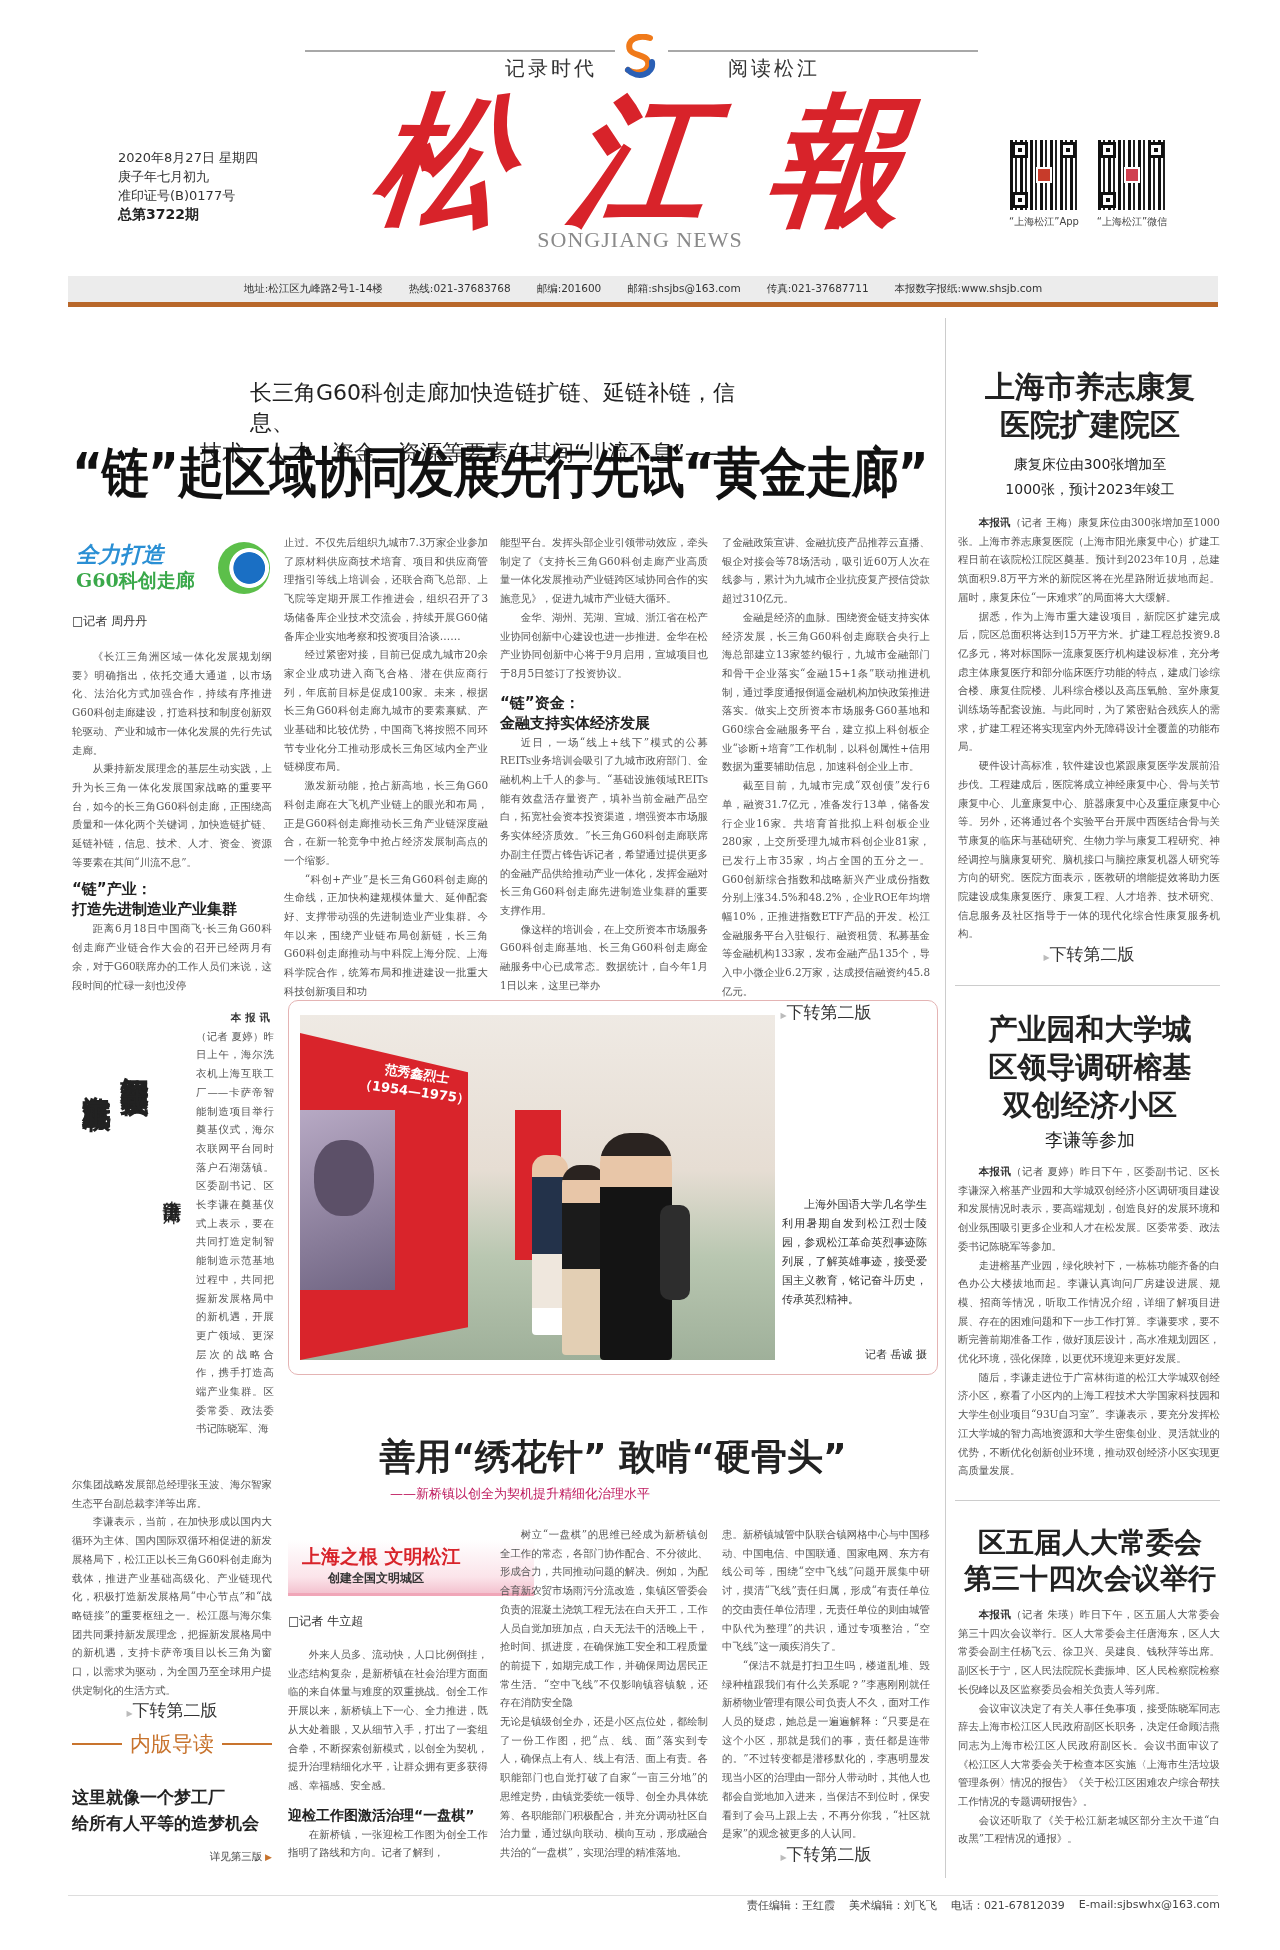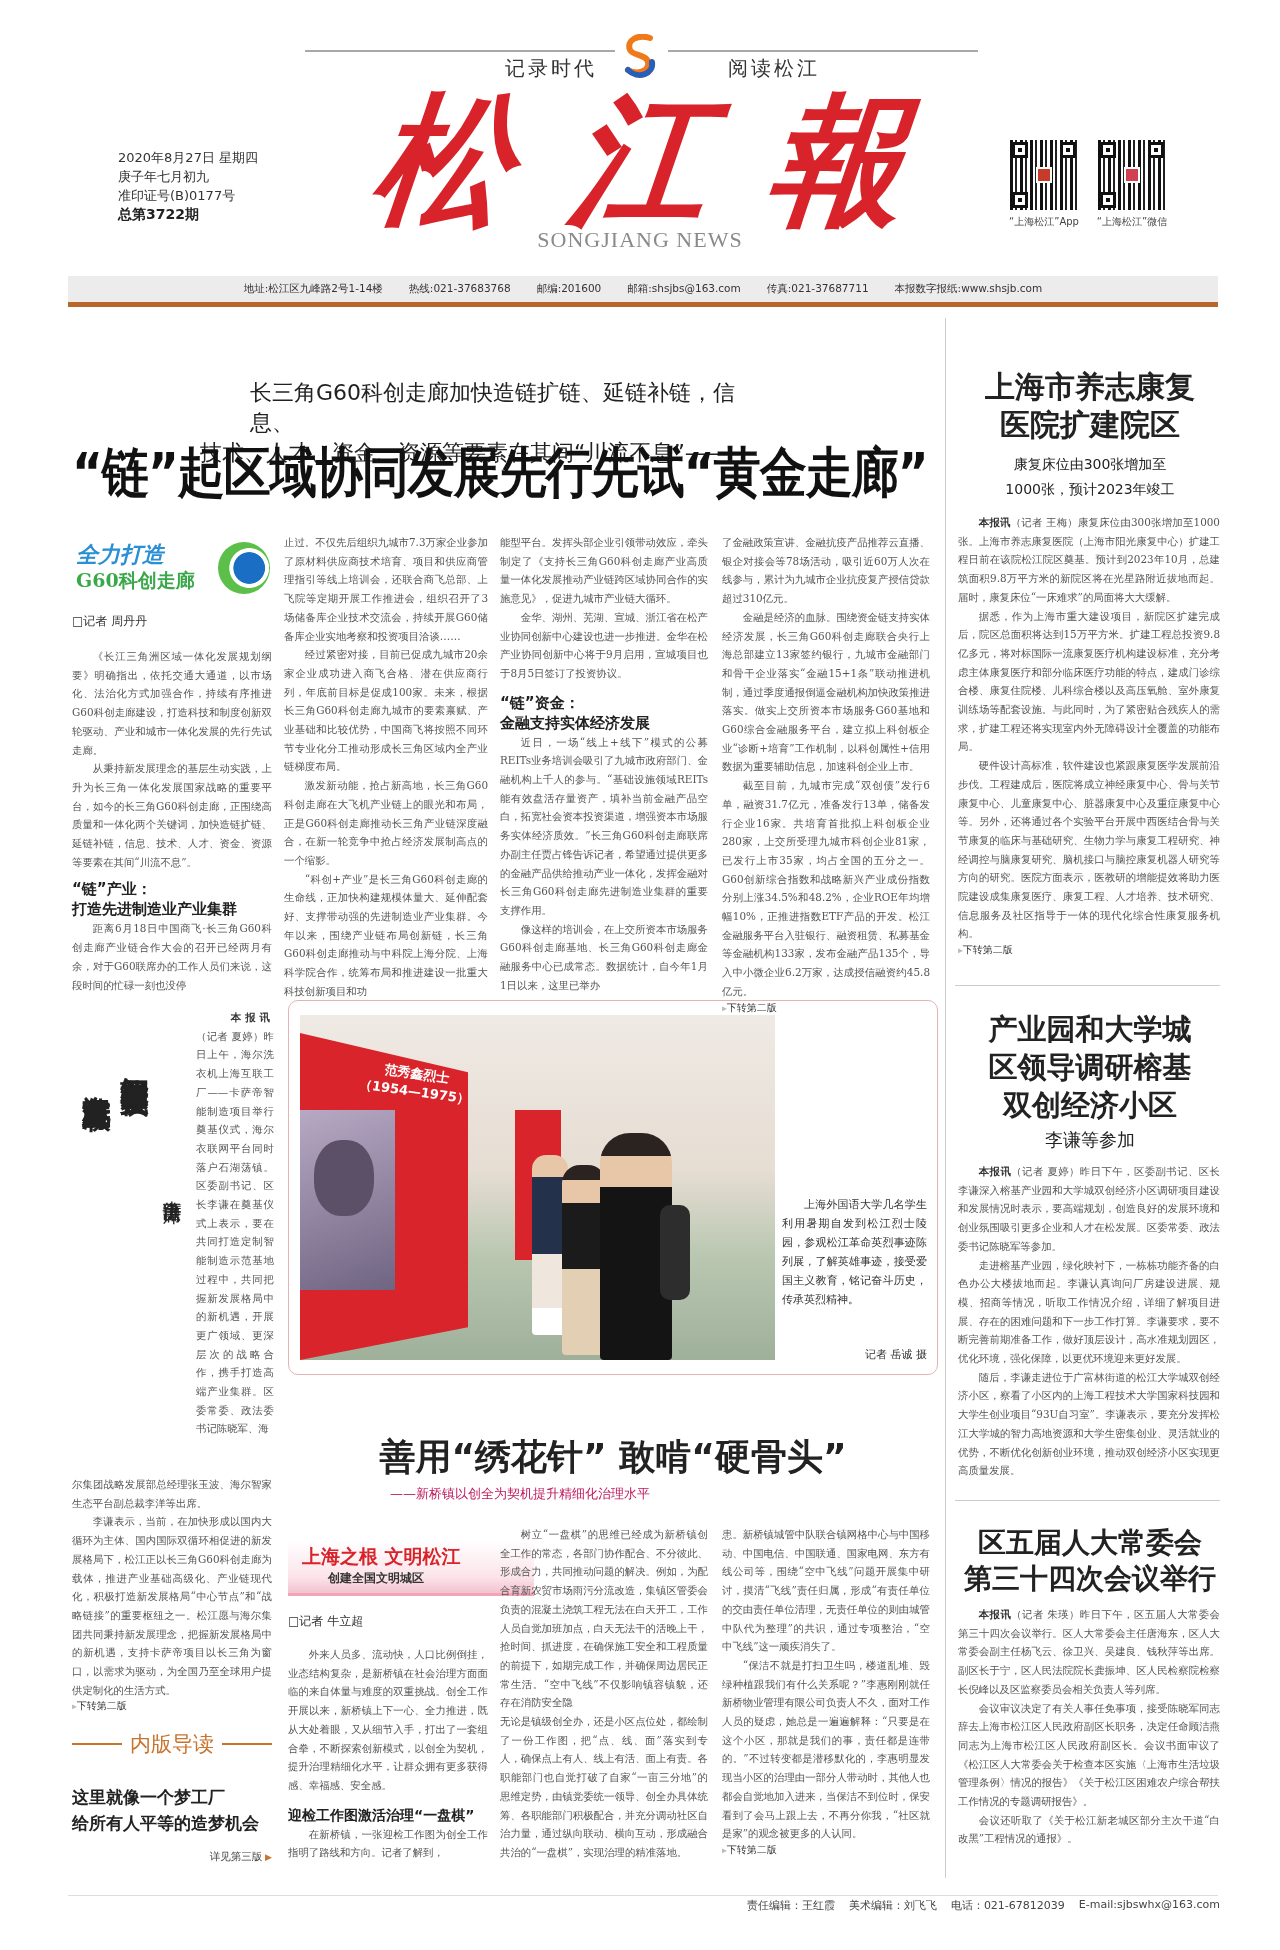--- a/index.html
+++ b/index.html
@@ -23,21 +23,21 @@
 .qr .fp::after{content:"";position:absolute;left:3px;top:3px;width:4px;height:4px;background:#111}
 .qr .mid{position:absolute;left:26px;top:27px;width:16px;height:16px;background:#c73b2a;border:2px solid #fff}
 .qr-label{position:absolute;top:215px;font-size:10px;color:#444;width:80px;text-align:center}
 .infobar{position:absolute;left:68px;top:276px;width:1150px;height:26px;background:#ececec;font-size:10.5px;color:#333;display:flex;justify-content:center;align-items:center;gap:26px;font-family:"DejaVu Sans",sans-serif}
 .orange-rule{position:absolute;left:68px;top:302px;width:1150px;height:5px;background:#b8672a}
 
 .txt{font-size:10.4px;line-height:18.7px;color:#555;text-align:justify;text-indent:2em}
 .txt.noindent{text-indent:0}
 .byline{font-size:12px;color:#333;font-family:"DejaVu Sans",sans-serif}
 .subhead{font-size:15px;font-weight:bold;color:#222;line-height:20px;font-family:"DejaVu Sans",sans-serif}
-.cont{font-size:10px;color:#333;text-align:left;font-family:Liberation Mono, monospace}
+.cont{font-size:17px;color:#333;text-align:center;font-family:Liberation Serif, serif}
 .cont::before{content:"\25B6 ";color:#bbb;font-size:8px}
 .vrule{position:absolute;width:1px;background:#ccc}
 .hrule{position:absolute;height:1px;background:#ccc}
 .headline-main{font-family:"DejaVu Sans",sans-serif;font-weight:bold;color:#111}
 .serif-head{font-family:"DejaVu Serif",serif;font-weight:bold;color:#222;text-align:center}
 </style>
 </head>
 <body>
 
 <div class="tagline-rule" style="left:305px;width:310px"></div>

